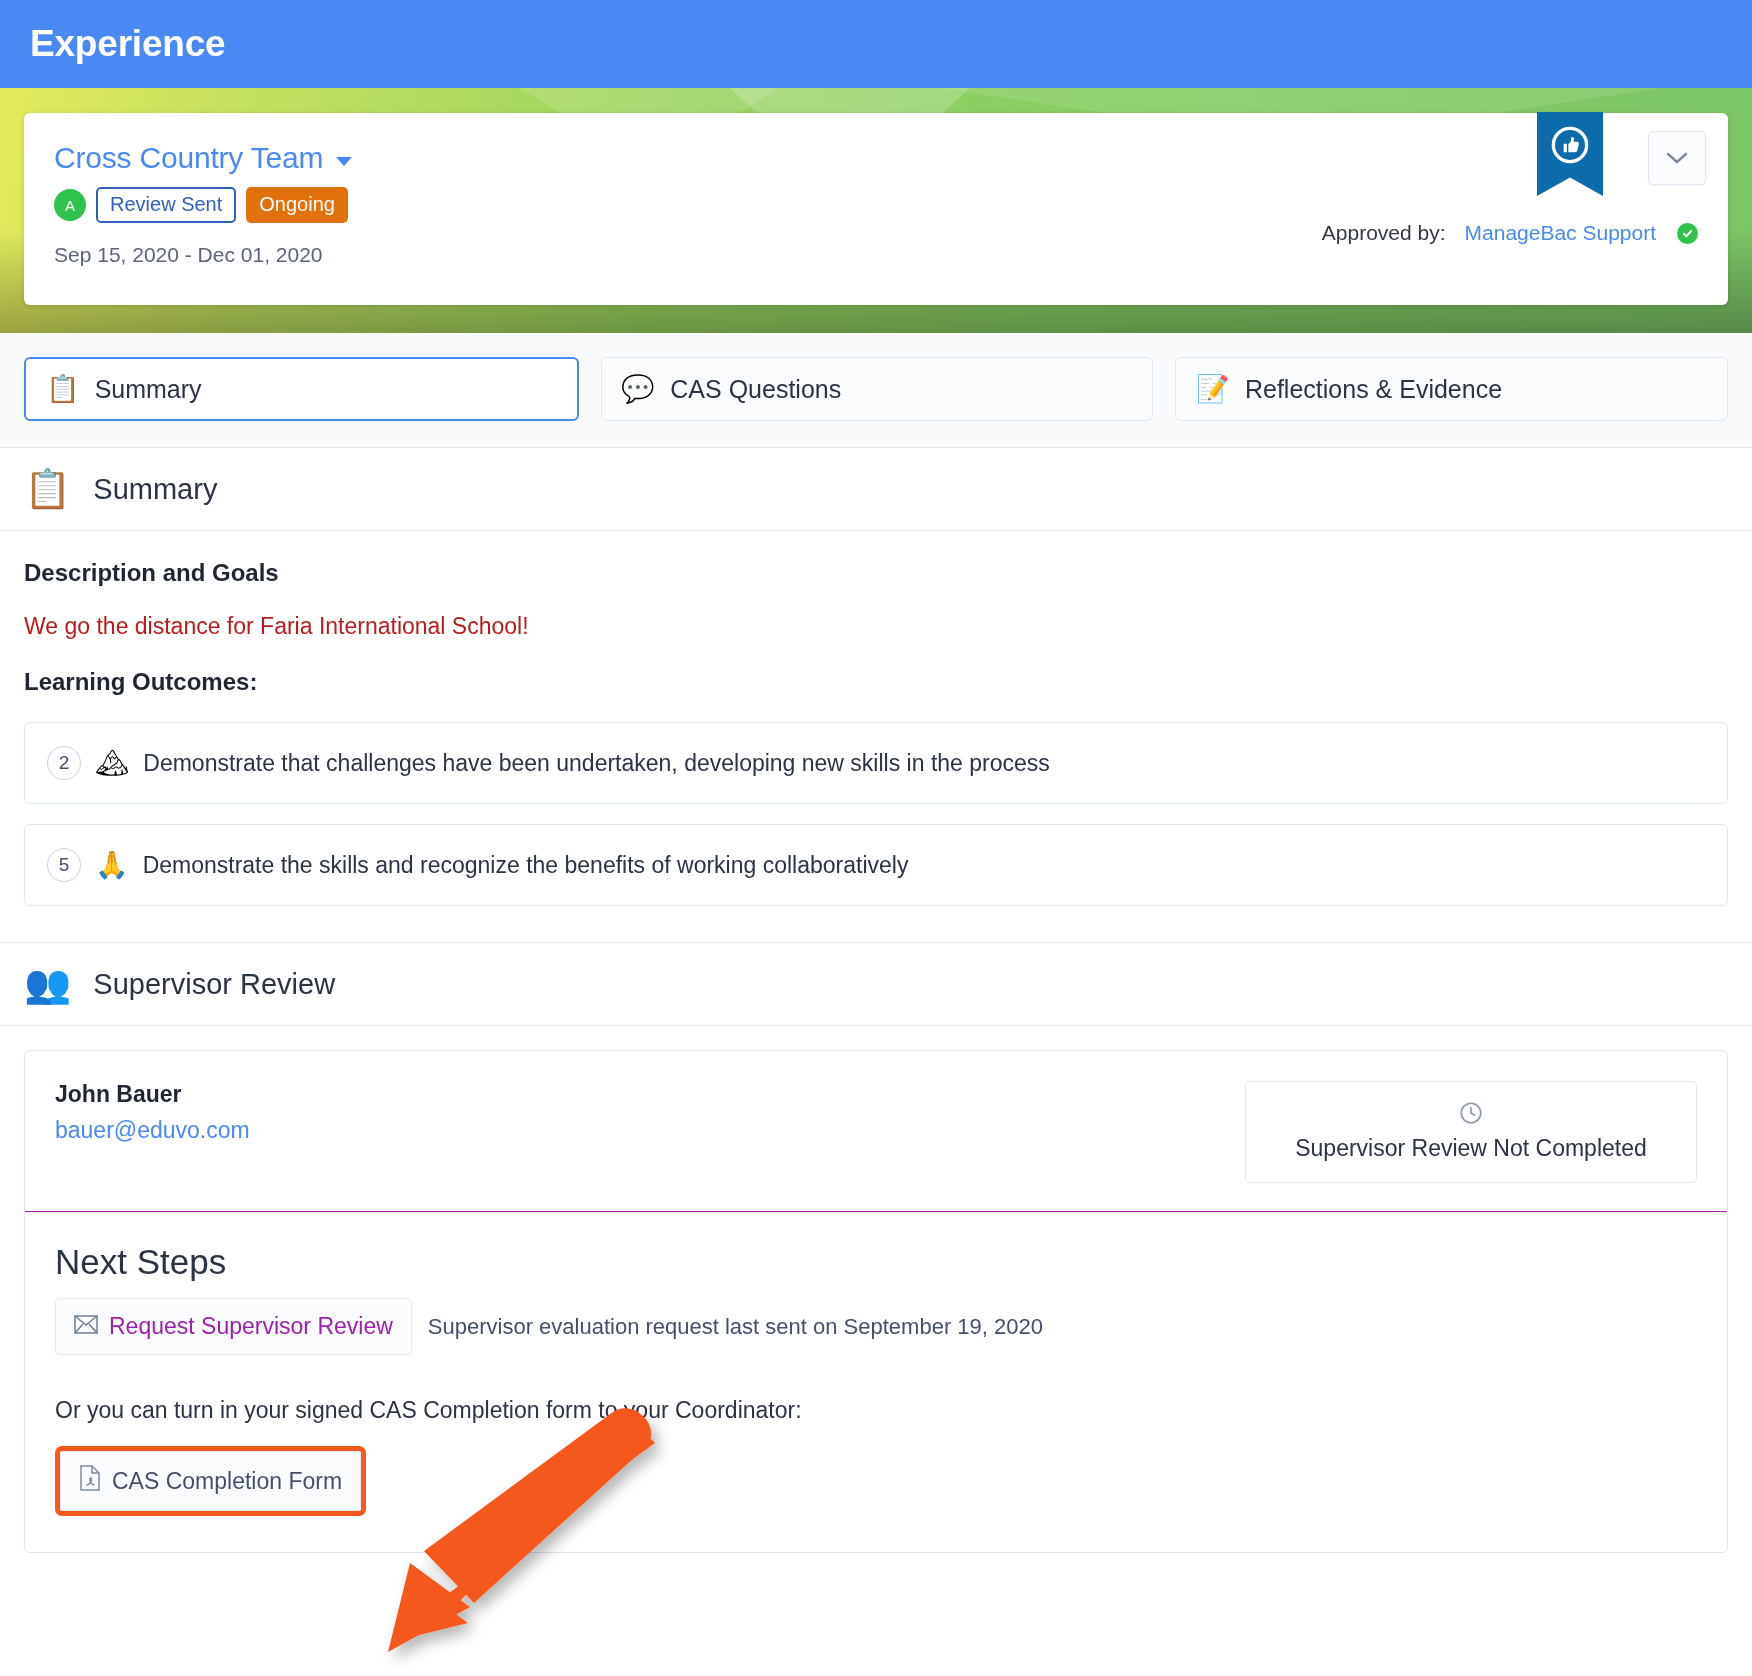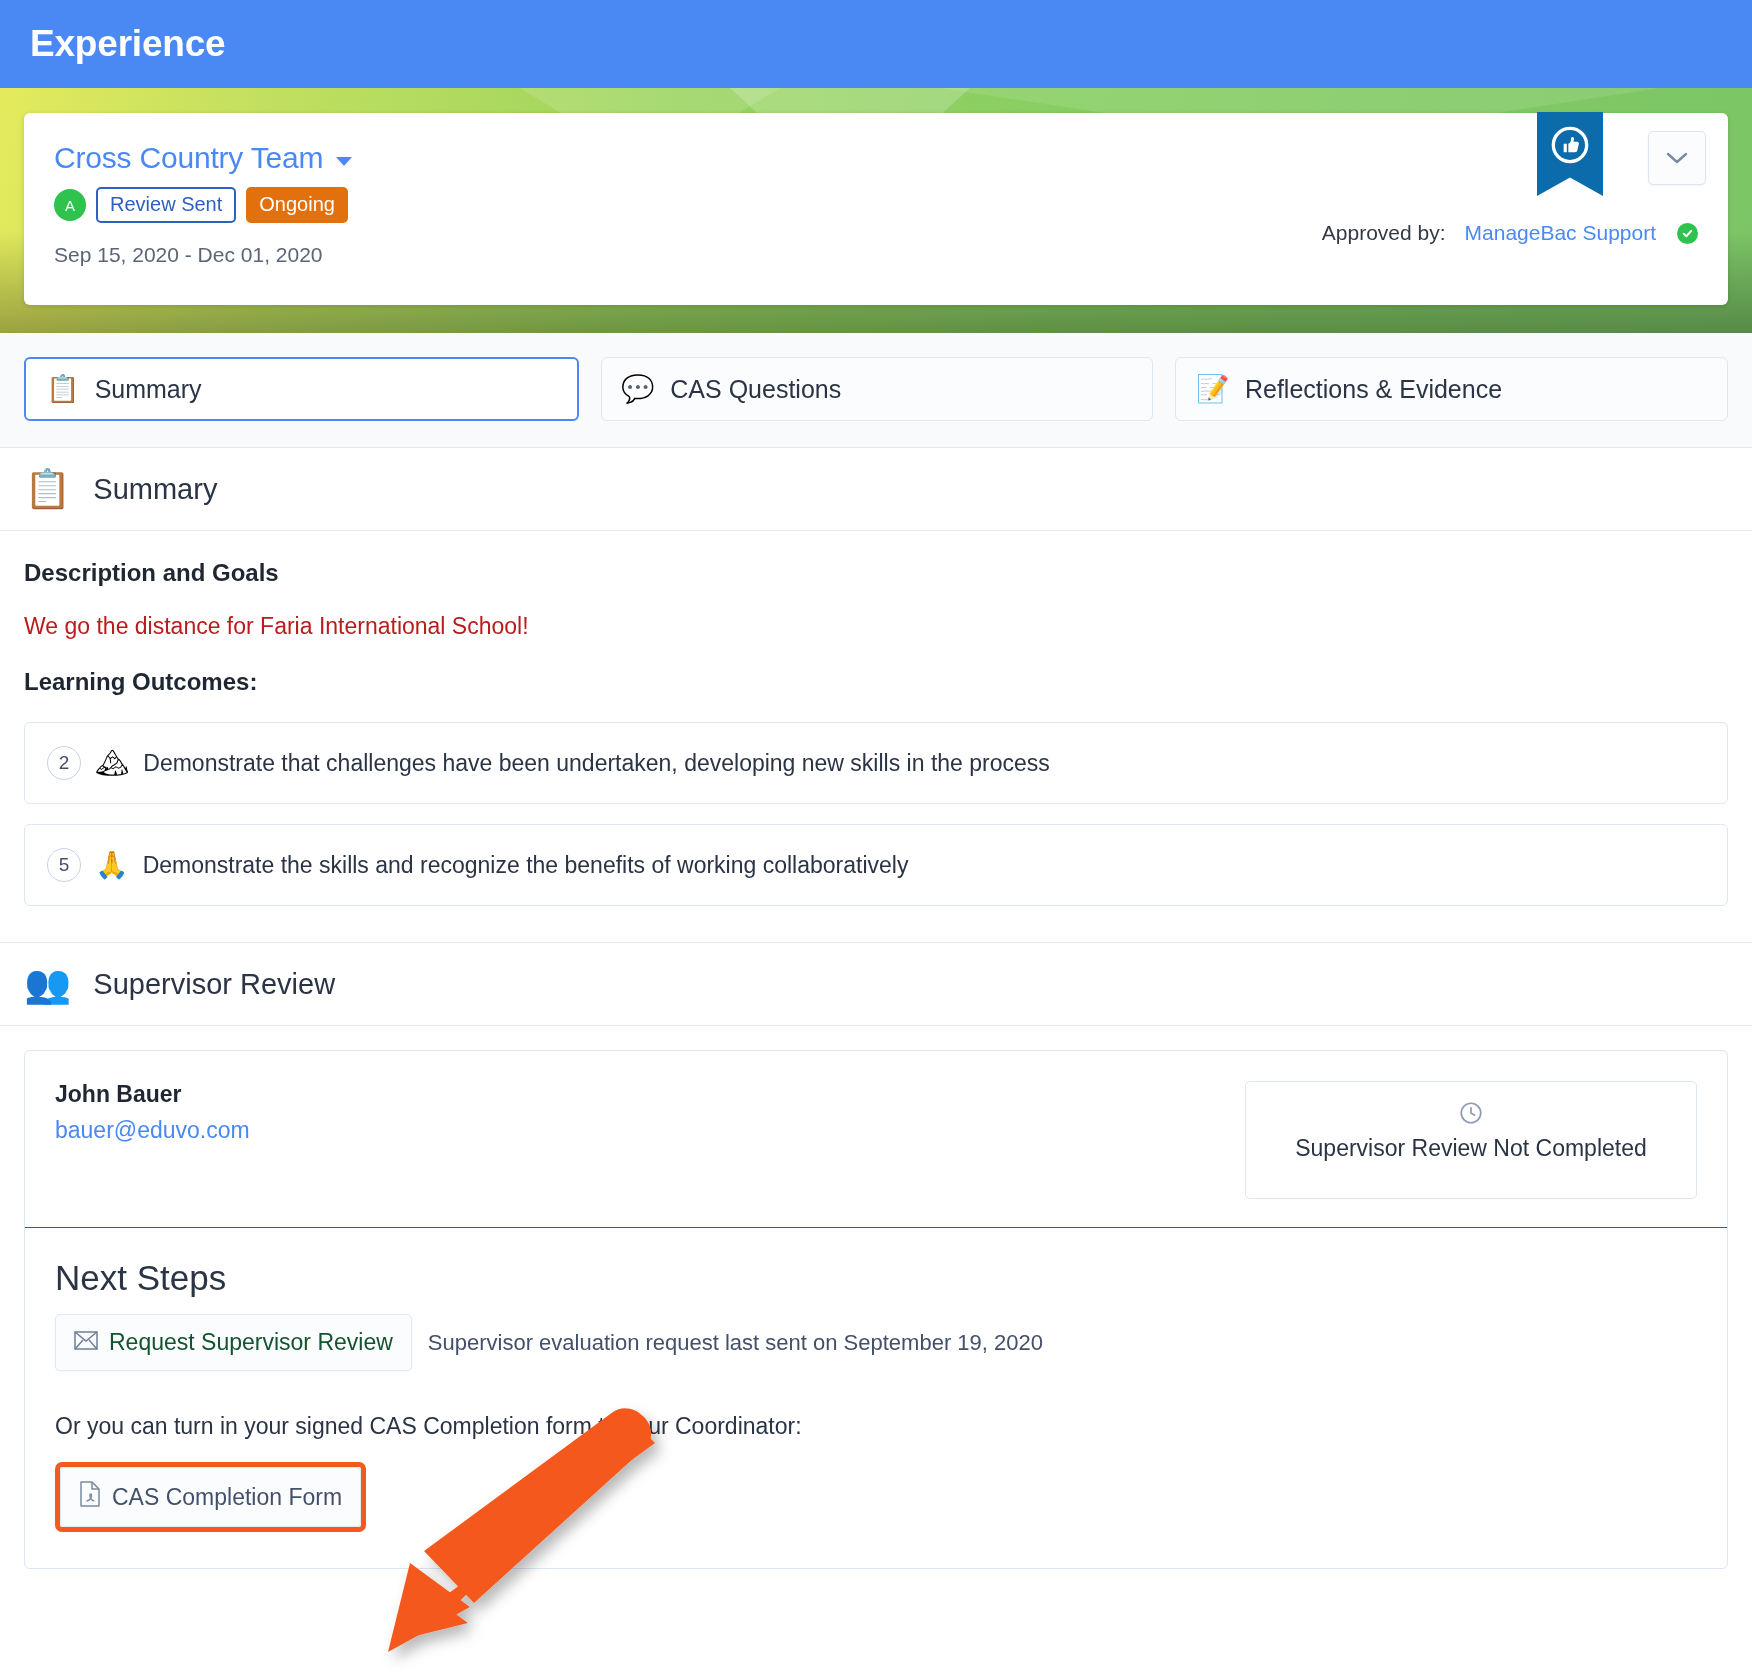--- a/index.html
+++ b/index.html
@@ -230,39 +230,39 @@
     display: flex; justify-content: space-between; align-items: flex-start;
     padding: 30px 30px 28px 30px;
     border-bottom: 1px solid #a21caf;
   }
   .sup-name { font-size: 23px; font-weight: bold; color: #1f2733; margin-bottom: 9px; }
   .sup-email { font-size: 23px; color: #4a89f3; }
   .sup-status {
     width: 452px;
     border: 1px solid #dde6f2;
     border-radius: 5px;
-    padding: 18px 10px 36px 10px;
+    padding: 18px 10px 20px 10px;
     text-align: center;
   }
   .sup-status .clock { margin-bottom: 5px; }
   .sup-status .txt { font-size: 23px; color: #2b3445; }
 
   .sup-body { padding: 30px 30px 36px 30px; position: relative; }
   .next-title { font-size: 35px; color: #2b3445; margin: 0 0 16px 0; }
   .next-para { font-size: 23px; color: #2b3445; line-height: 1.45; margin: 0 0 24px 0; max-width: 1420px; }
 
   .btn-row { display: flex; align-items: center; gap: 16px; margin-bottom: 42px; }
   .btn-outline {
     display: inline-flex; align-items: center; gap: 11px;
     border: 1px solid #e2e8f1;
     border-radius: 5px;
     background: #fbfcfe;
     padding: 14px 18px;
     font-size: 23px;
-    color: #14532d;
+    color: #a21caf;
     box-shadow: 0 1px 2px rgba(0,0,0,0.04);
   }
   .sent-note { font-size: 22px; color: #44506a; }
 
   .or-para { font-size: 23px; color: #2b3445; margin: 0 0 22px 0; }
 
   .pdf-highlight {
     display: inline-block;
     border: 5px solid #f4591d;
     border-radius: 7px;

